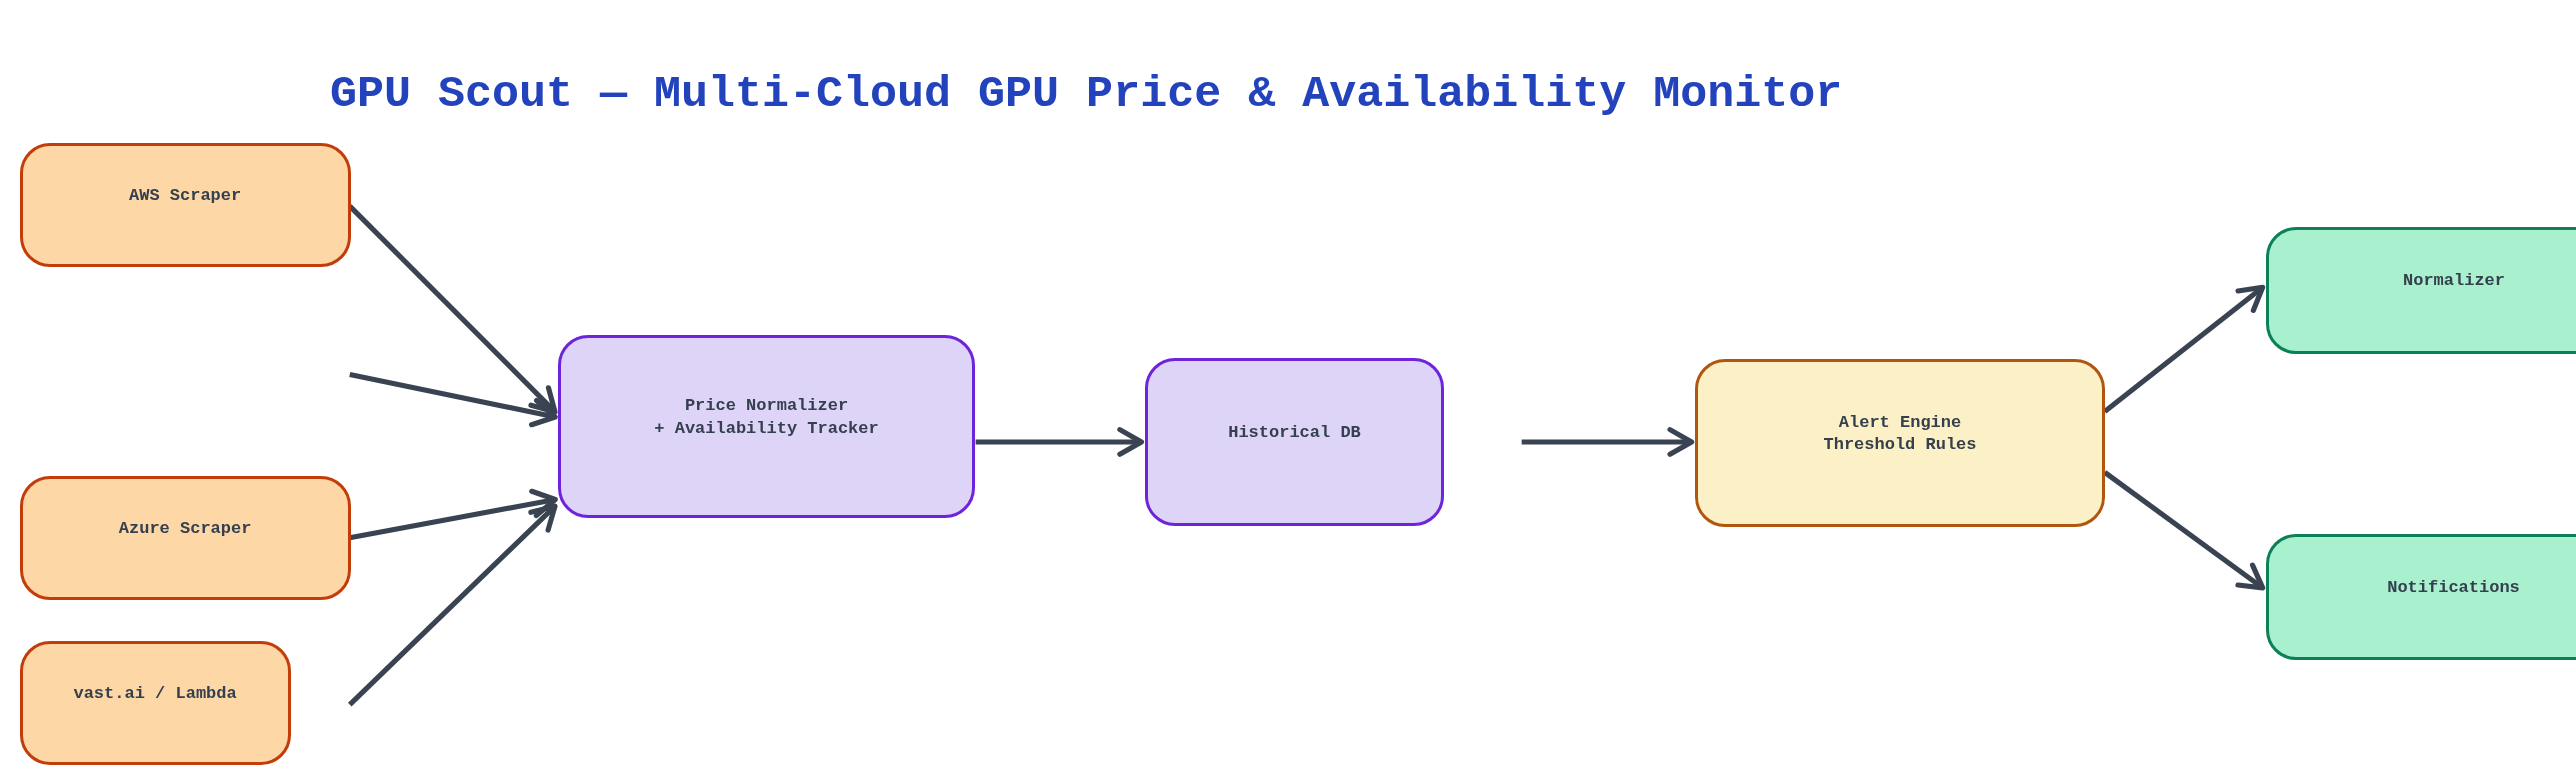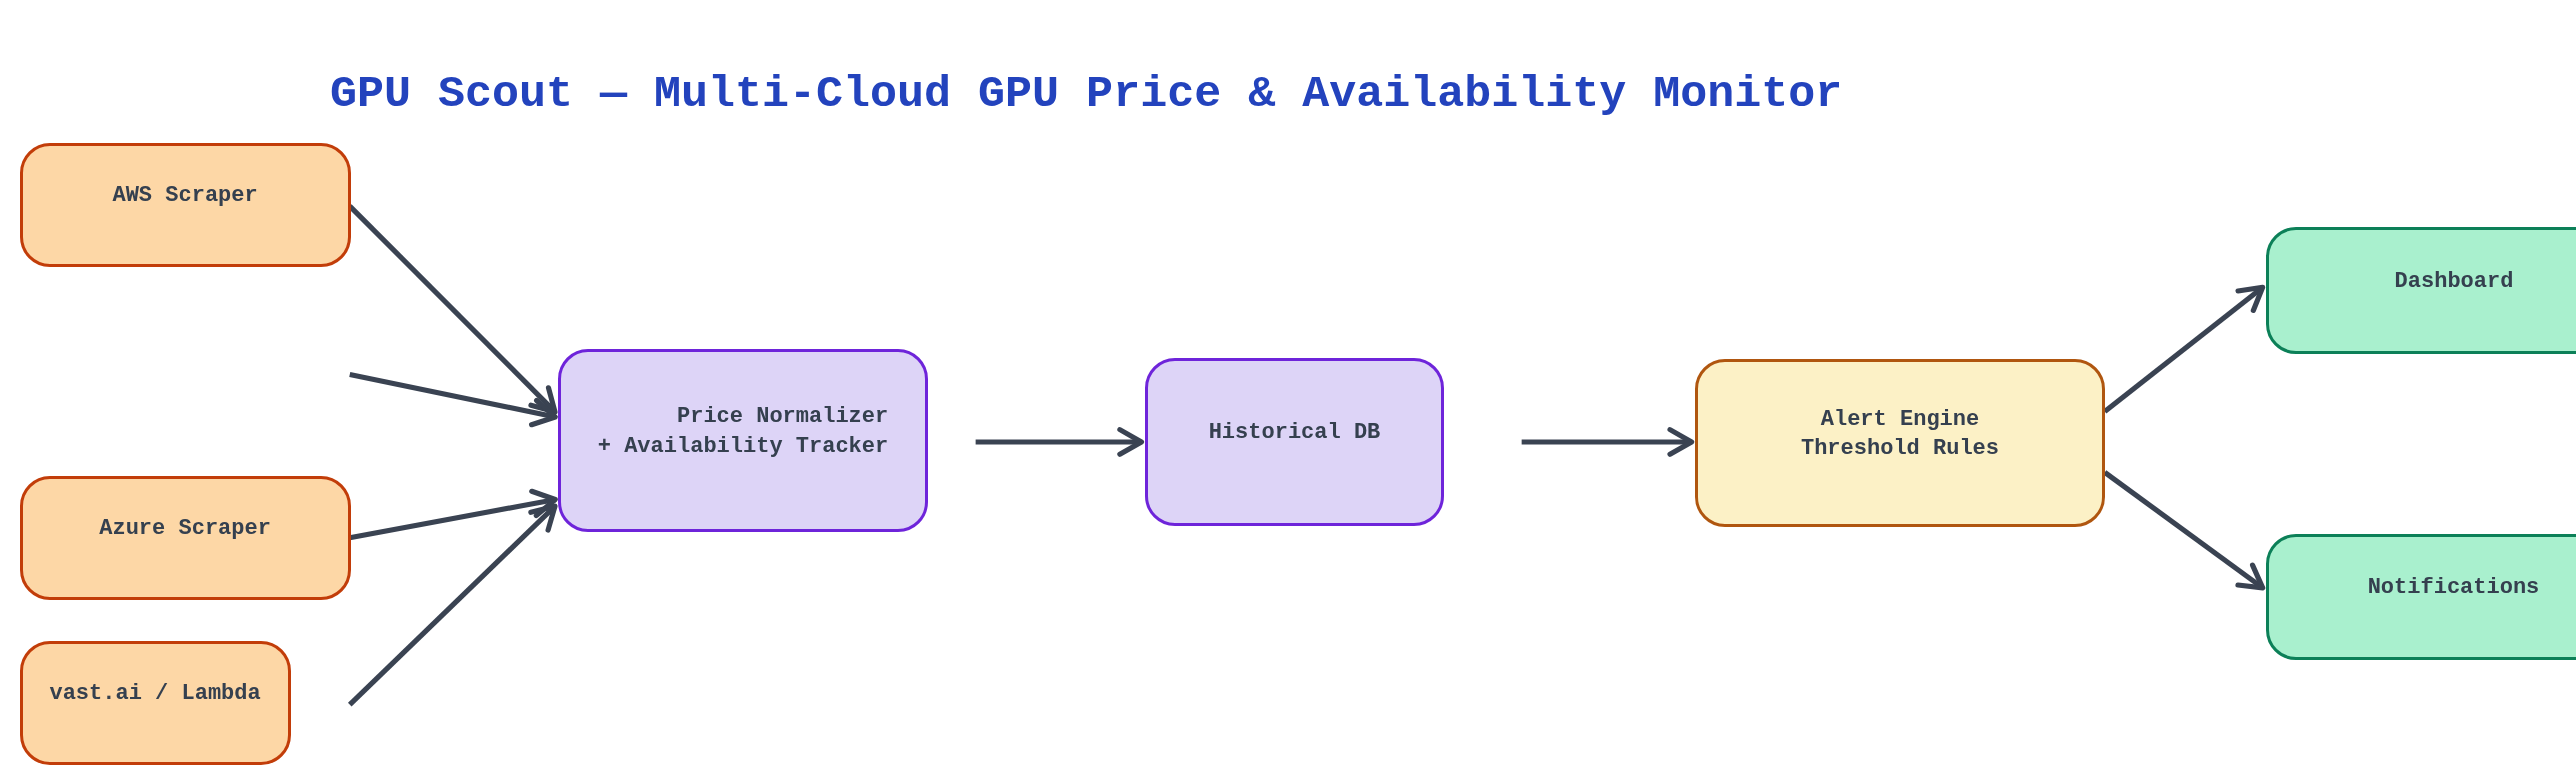--- a/index.html
+++ b/index.html
@@ -50,21 +50,21 @@
     stroke-linecap: round;
     stroke-linejoin: round;
   }
   .node {
     position: absolute;
     display: flex;
     align-items: center;
     justify-content: center;
     border: 3.6px solid;
     border-radius: 30px;
-    font-size: 22px;
+    font-size: 17px;
     font-weight: 700;
     line-height: 1.32;
     text-align: center;
     color: var(--label-text);
     z-index: 2;
   }
   .node .label {
     white-space: pre-line;
     transform: translateY(-9.3px);
   }
@@ -102,36 +102,36 @@
 
 
   <div class="node source" style="left:19.6px;   top:476px;  width:331px; height:124px;">
     <span class="label">Azure Scraper</span>
   </div>
 
   <div class="node source" style="left:19.6px;   top:641px; width:271px; height:124px;">
     <span class="label">vast.ai / Lambda</span>
   </div>
 
-  <div class="node process" style="left:558px; top:349px; width:370px; height:183px;text-align:right;">
+  <div class="node process" style="left:558px; top:335px; width:417px; height:183px;">
     <span class="label">Price Normalizer
 + Availability Tracker</span>
   </div>
 
   <div class="node process" style="left:1145px; top:358px; width:299px; height:168px;">
     <span class="label">Historical DB</span>
   </div>
 
   <div class="node alert" style="left:1695px; top:359px; width:410px; height:168px;">
     <span class="label">Alert Engine
 Threshold Rules</span>
   </div>
 
   <div class="node output" style="left:2266px; top:227px; width:376px; height:127px;">
-    <span class="label">Dashboard</span>
+    <span class="label">Normalizer</span>
   </div>
 
   <div class="node output" style="left:2266px; top:534px; width:375px; height:126px;">
     <span class="label">Notifications</span>
   </div>
 
 </div>
 
 
 </body></html>

